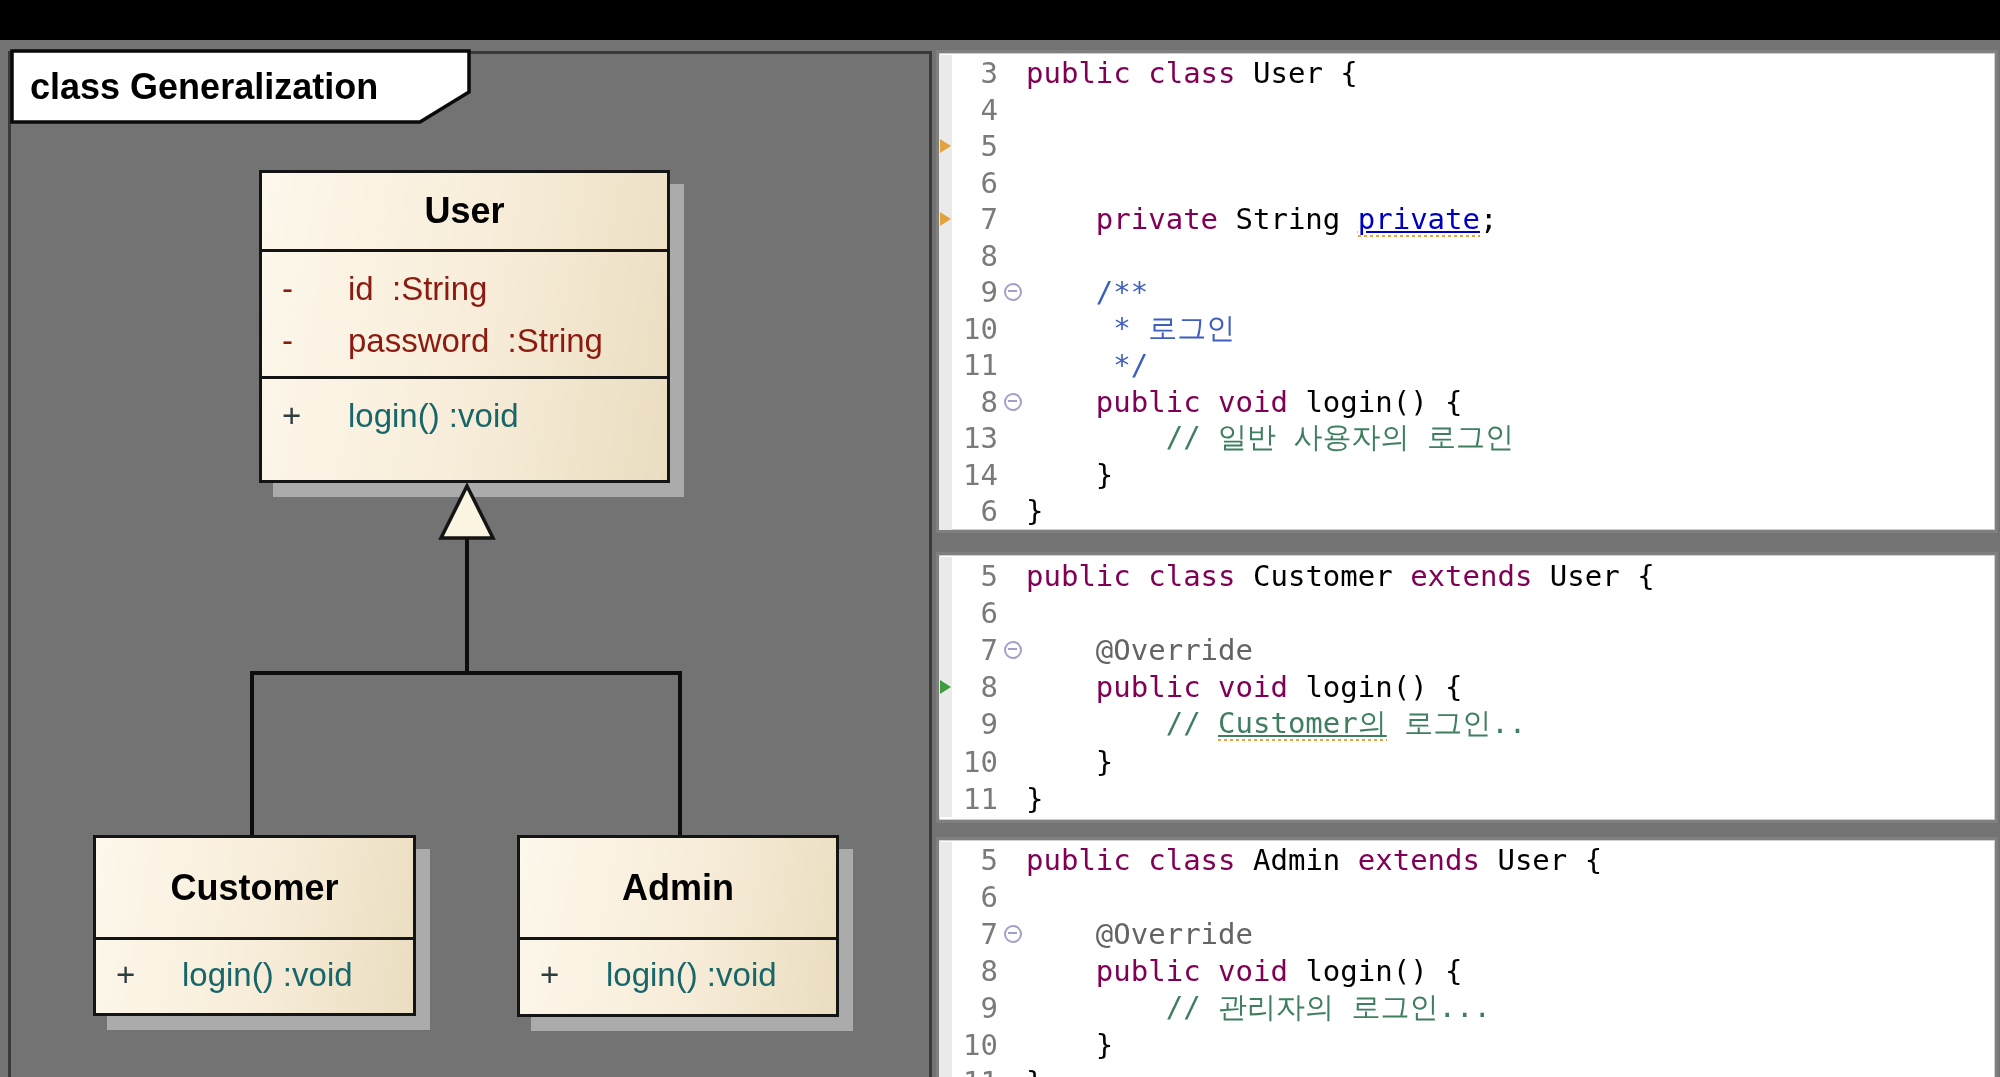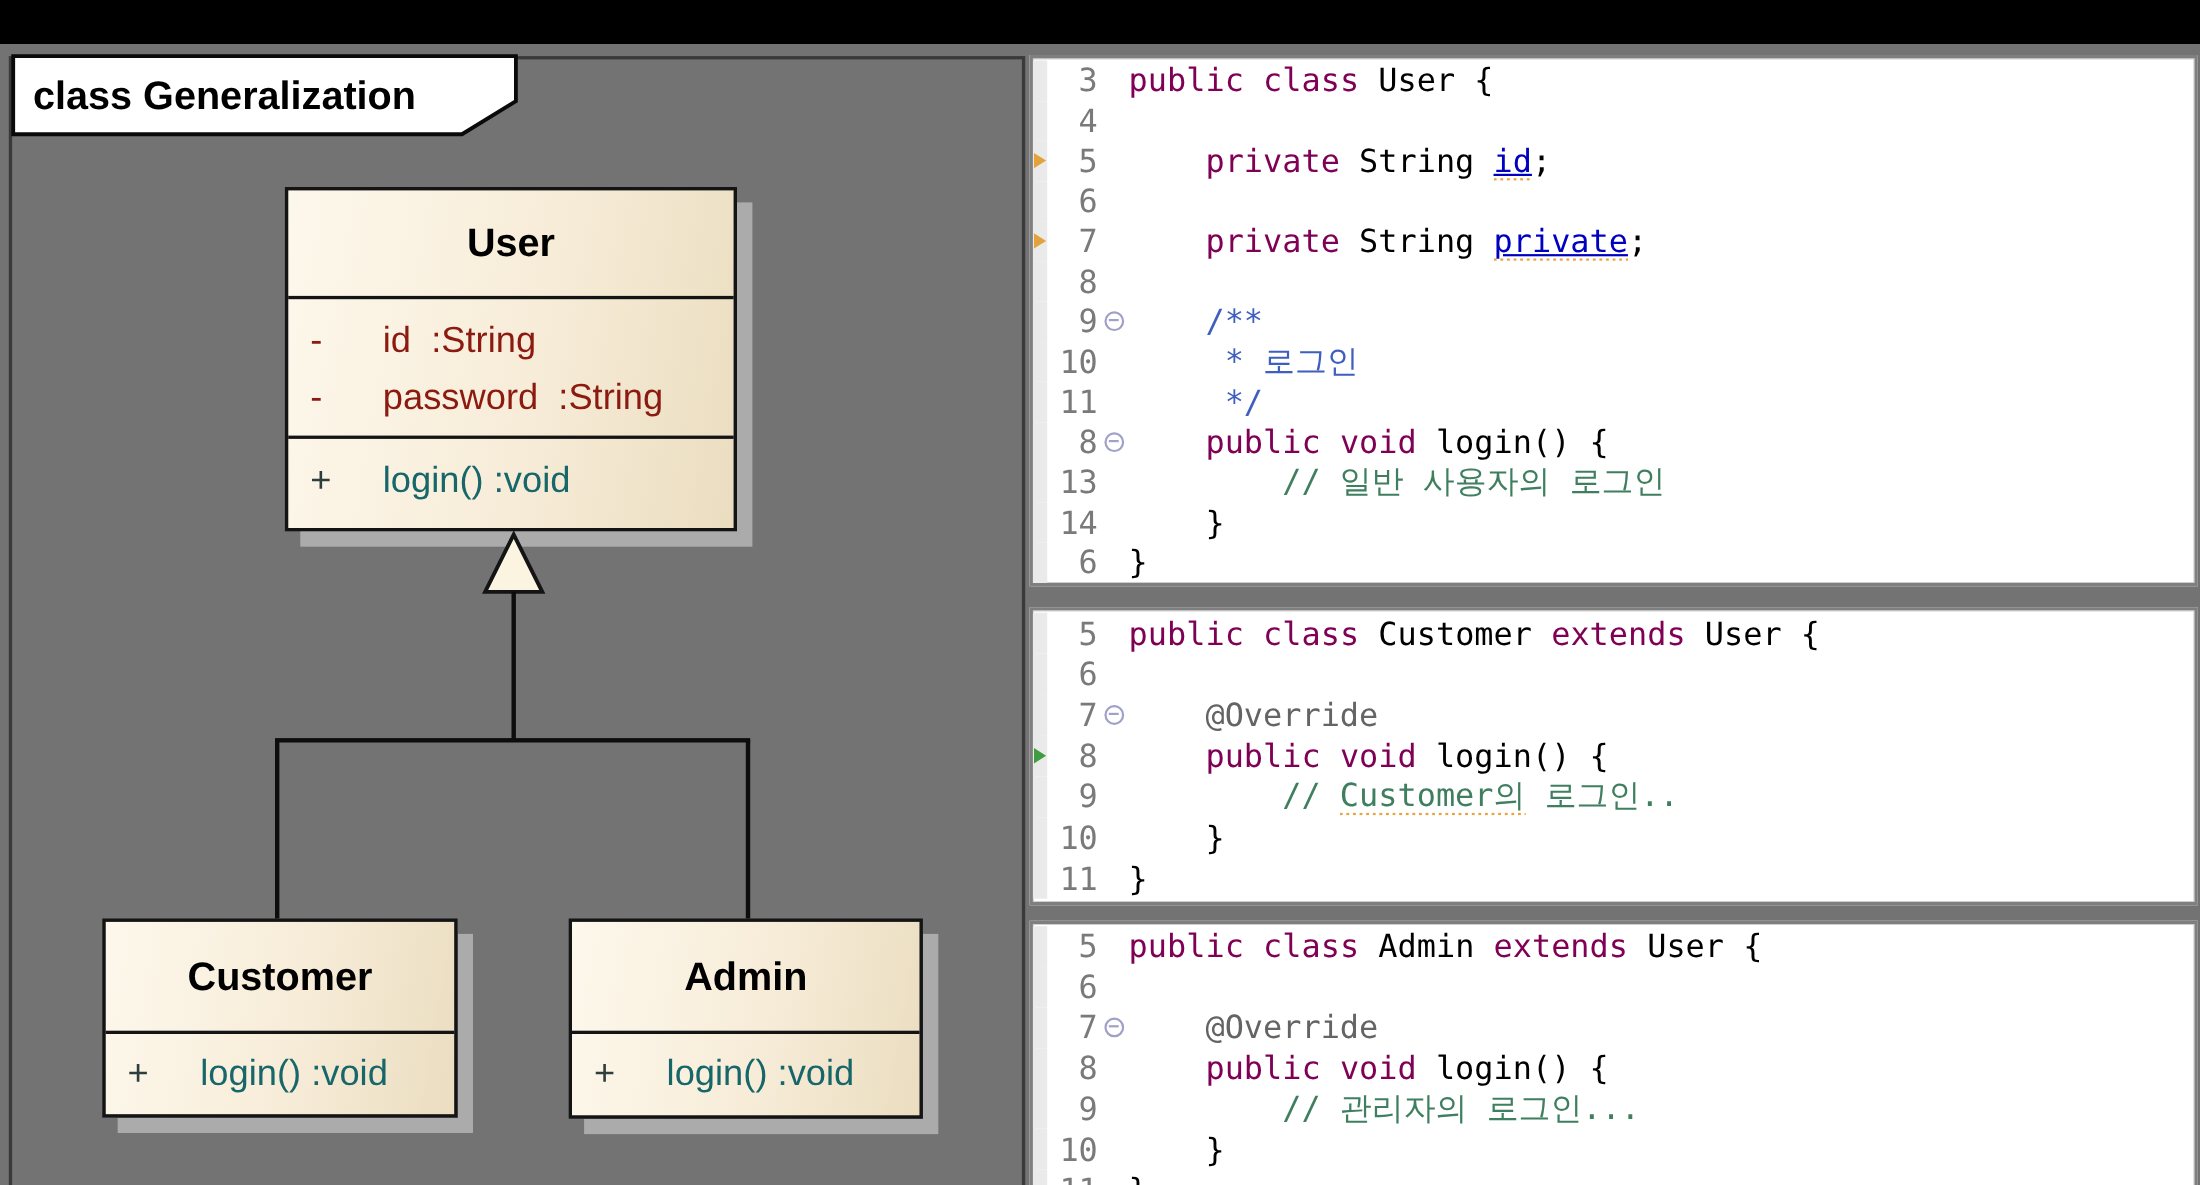--- a/index.html
+++ b/index.html
@@ -22,21 +22,21 @@
   .member{display:flex;align-items:center;font-size:33px;white-space:pre;}
   .member .sign{margin-left:20px;width:28px;}
   .member .mtext{margin-left:38px;text-align:right;}
   .attr{color:#8b1a10;}
   .attr .sign{color:#8b1a10;}
   .oper{color:#17666a;}
   .oper .sign{color:#2e3d3d;}
 
   
   #box-user{left:259px;top:130px;width:411px;height:313px;}
-  #box-user .uml-head{height:96px;}
+  #box-user .uml-head{height:76px;}
   #box-user .attrs{height:127px;padding-top:11px;}
   #box-user .attrs .member{height:52px;}
   #box-user .ops{height:80px;}
   #box-user .ops .member{height:74px;}
 
   
   #box-customer{left:93px;top:795px;width:323px;height:181px;}
   #box-admin{left:517px;top:795px;width:322px;height:182px;}
   .small-class .uml-head{height:99px;}
   .small-class .ops{height:73px;}
@@ -78,21 +78,21 @@
 
   .tk-kw{color:#7f0055;font-weight:normal;}
   .tk-pl{color:#000;}
   .tk-jd{color:#3f5fbf;}
   .tk-cm{color:#3f7f5f;}
   .tk-ann{color:#646464;}
   .squig{background-image:repeating-linear-gradient(90deg,#e8a33d 0 3px,transparent 3px 6px);
          background-position:left bottom;background-size:6px 2px;background-repeat:repeat-x;
          padding-bottom:1px;}
   .tk-fld{color:#0000c0;text-decoration:underline;}
-  .tk-cmu{color:#3f7f5f;}
+  .tk-cmu{color:#3f7f5f;text-decoration:underline;}
 </style>
 </head>
 <body>
 
 <div id="canvas">
 
   <div class="frame-rect"></div>
 
   <svg class="frame-tab" width="490" height="95">
     <polygon points="12,11 469,11 469,52 420,82 12,82" fill="#ffffff" stroke="#0a0a0a" stroke-width="3.5"></polygon>
@@ -159,21 +159,20 @@
         <span class="ncell">4</span>
         <span class="fcell"></span>
         <span class="ccell"></span>
       </div>
       <div class="code-row">
         <span class="mcell">
           <span class="warn-marker"></span>
         </span>
         <span class="ncell">5</span>
         <span class="fcell"></span>
-        <span class="ccell"><span class="tk-pl">    </span><span class="tk-kw">private</span><span class="tk-pl"> String </span><span class="tk-fld squig">id</span><span class="tk-pl">;</span></span>
       </div>
       <div class="code-row">
         <span class="mcell"></span>
         <span class="ncell">6</span>
         <span class="fcell"></span>
         <span class="ccell"></span>
       </div>
       <div class="code-row">
         <span class="mcell">
           <span class="warn-marker"></span>

